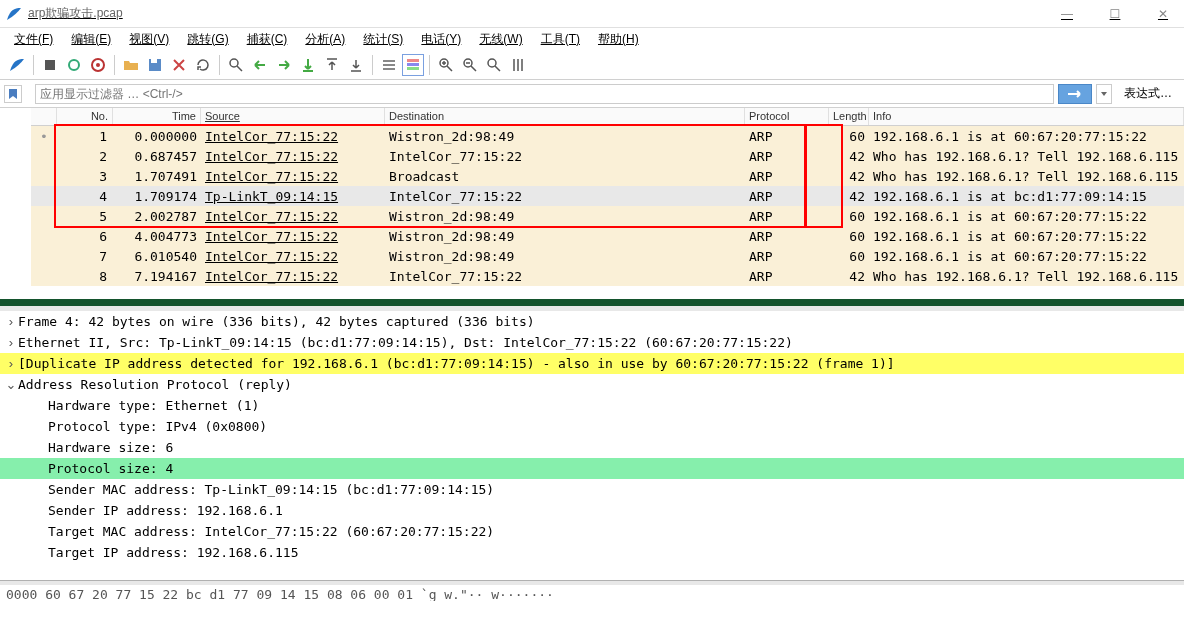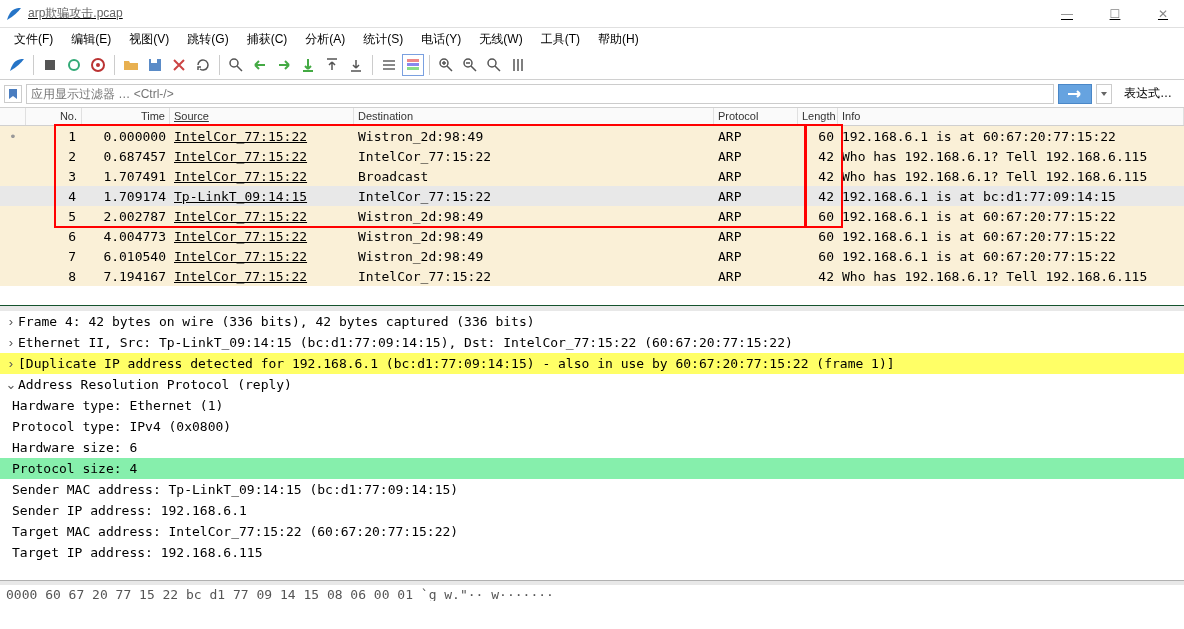--- a/index.html
+++ b/index.html
@@ -3,32 +3,32 @@
 <meta charset="utf-8">
 <style>
   * { box-sizing: border-box; margin: 0; padding: 0; }
   body { font-family: "Segoe UI", Tahoma, sans-serif; font-size: 12px; background: #fff; color: #000; overflow: hidden; width: 1184px; height: 629px; }
   .titlebar { height: 28px; display: flex; align-items: center; padding: 0 6px; border-bottom: 1px solid #e0e0e0; text-decoration: underline; }
   .titlebar .fin { width: 16px; height: 16px; margin-right: 6px; }
   .titlebar .title { flex: 1; color: #666; }
   .titlebar .ctrls { display: flex; gap: 18px; color: #888; }
   .titlebar .ctrls span { width: 30px; text-align: center; }
   .menubar { height: 22px; display: flex; align-items: center; padding: 0 6px; gap: 2px; }
-  .menubar span { padding: 2px 8px; }
+  .menubar span { padding: 2px 8px; text-decoration: underline; }
   .toolbar { height: 30px; display: flex; align-items: center; padding: 2px 6px; gap: 2px; border-bottom: 1px solid #d0d0d0; }
   .tbtn { width: 22px; height: 22px; display: flex; align-items: center; justify-content: center; border: 1px solid transparent; background: #fff; }
   .tbtn svg { width: 16px; height: 16px; }
   .tsep { width: 1px; height: 20px; background: #ccc; margin: 0 3px; }
   .filterbar { height: 28px; display: flex; align-items: center; padding: 2px 4px; gap: 4px; border-bottom: 1px solid #d0d0d0; }
   .bookmark-ico { width: 18px; height: 18px; border: 1px solid #ccc; display: flex; align-items: center; justify-content: center; }
-  .filter-input { flex: 1; border: 1px solid #ccc; height: 20px; padding: 0 4px; color: #999; font-size: 12px; background: #fff; outline: none; }
+  .filter-input { flex: 1; border: 1px solid #ccc; height: 20px; padding: 0 4px; color: #999; font-size: 12px; background: #fff; outline: none; margin-left: 9px; }
   .go-btn { width: 34px; height: 20px; background: #66a3e0; border: 1px solid #4a87c7; display:flex; align-items:center; justify-content:center; }
   .dd-btn { width: 16px; height: 20px; border: 1px solid #ccc; display:flex; align-items:center; justify-content:center; }
   .expr { padding: 0 8px; }
-  .packet-area { height: 198px; overflow: hidden; border-bottom: 1px solid #14532d; position: relative; }
+  .packet-area { height: 198px; overflow: hidden; border-bottom: 7px solid #14532d; position: relative; padding-left: 31px; }
   .phdr { display: flex; background: #fafafa; border-bottom: 1px solid #d0d0d0; height: 18px; font-size: 11px; color: #333; }
   .phdr div { padding: 2px 4px; border-right: 1px solid #e0e0e0; overflow: hidden; white-space: nowrap; }
   .c-no { width: 56px; text-align: right; padding-right: 6px; }
   .c-mark { width: 26px; }
   .c-time { width: 88px; text-align: right; }
   .c-src { width: 184px; text-decoration: underline; }
   .c-dst { width: 360px; }
   .c-proto { width: 84px; }
   .c-len { width: 40px; text-align: right; }
   .c-info { flex: 1; }
@@ -39,21 +39,21 @@
   .row.sel { background: #e8e8e8; }
   .row .c-no { text-align: right; padding-right: 6px; }
   .row .c-len { text-align: right; }
   .row .mk { color: #999; width: 26px; text-align:center; }
   .redbox { position: absolute; border: 2px solid red; pointer-events: none; }
   .details { height: 275px; overflow-y: auto; font-family: Consolas, monospace; font-size: 13px; border-top: 5px solid #e8e8e8; border-bottom: 1px solid #b0b0b0; }
   .drow { display: flex; align-items: center; height: 21px; padding-left: 4px; }
   .drow .tw { width: 14px; text-align: center; color: #555; font-family: sans-serif; }
   .drow.hi { background: #ffff66; }
   .drow.sel-d { background: #86efac; }
-  .indent1 { padding-left: 12px; }
+  .indent1 { padding-left: 48px; }
   .hex { height: 20px; font-family: Consolas, monospace; font-size: 13px; padding: 2px 6px; color: #555; overflow:hidden; border-top: 4px solid #e8e8e8;}
 </style>
 </head>
 <body>
 
 <div class="titlebar">
   <svg class="fin" viewBox="0 0 16 16">
       <path d="M1 14 C4 4 8 2 15 2 C12 6 8 10 1 14 Z" fill="#2574c7"></path>
     </svg>
   <span class="title">arp欺骗攻击.pcap</span>

